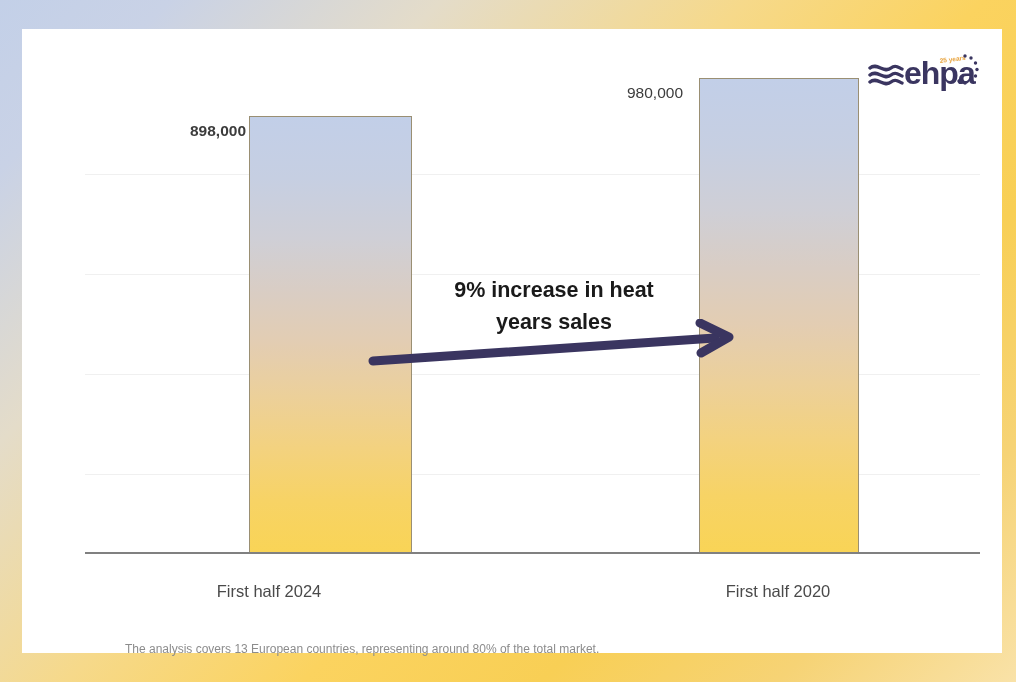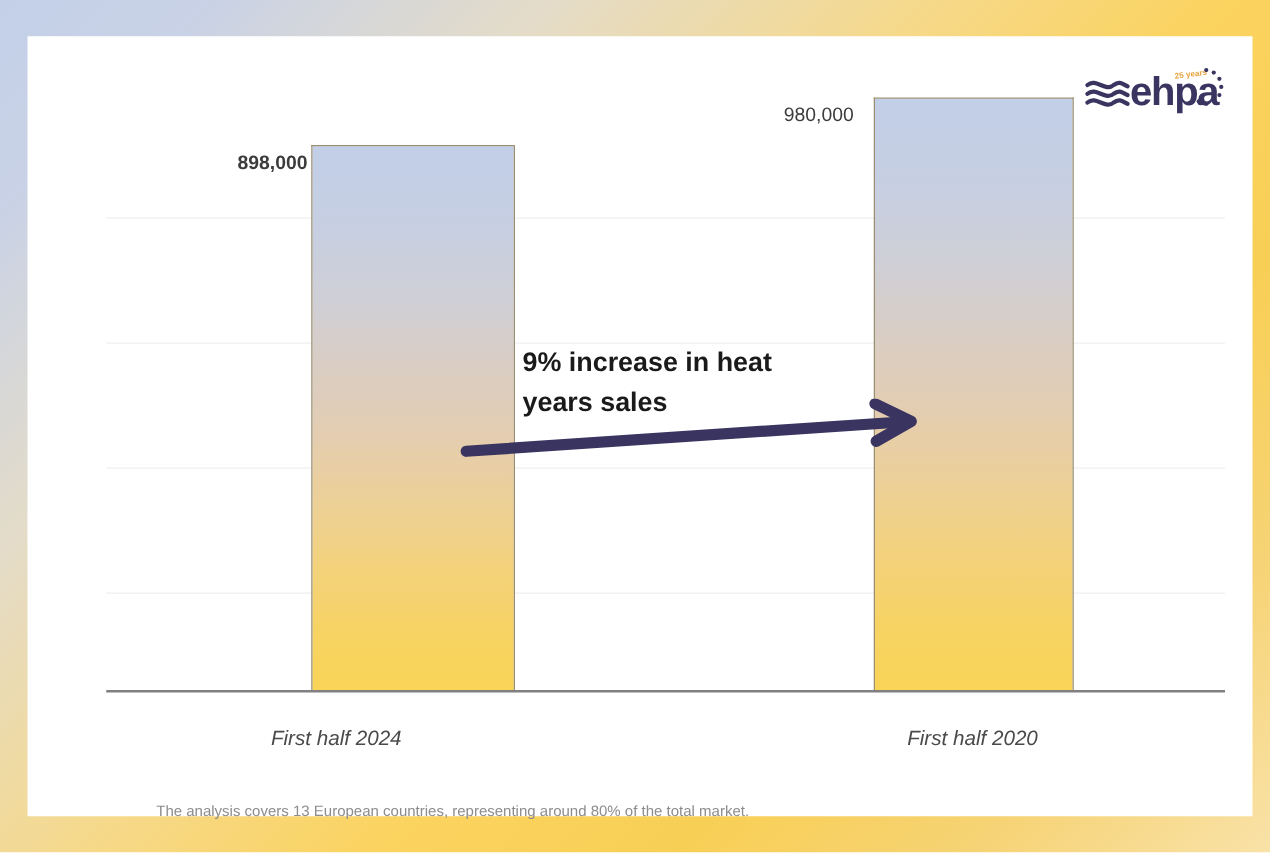--- a/index.html
+++ b/index.html
@@ -106,33 +106,32 @@
   #bar-label-2025 { left: 605px; top: 55px; }
 
   
   .category-label {
     position: absolute;
     top: 553px;
     font-size: 16.5px;
     color: #4a4a4a;
     text-align: center;
     width: 240px;
-    font-style: italic;
   }
 
   #cat-label-0 { left: 127px; }
   #cat-label-1 { left: 636px; }
 
   
   #annotation-text {
     position: absolute;
     left: 396px;
     top: 245px;
     width: 272px;
-    text-align: left;
+    text-align: center;
     font-size: 21.5px;
     font-weight: bold;
     color: #1a1a1a;
     line-height: 1.5;
   }
 
   #annotation-arrow {
     position: absolute;
     left: 345px;
     top: 290px;

